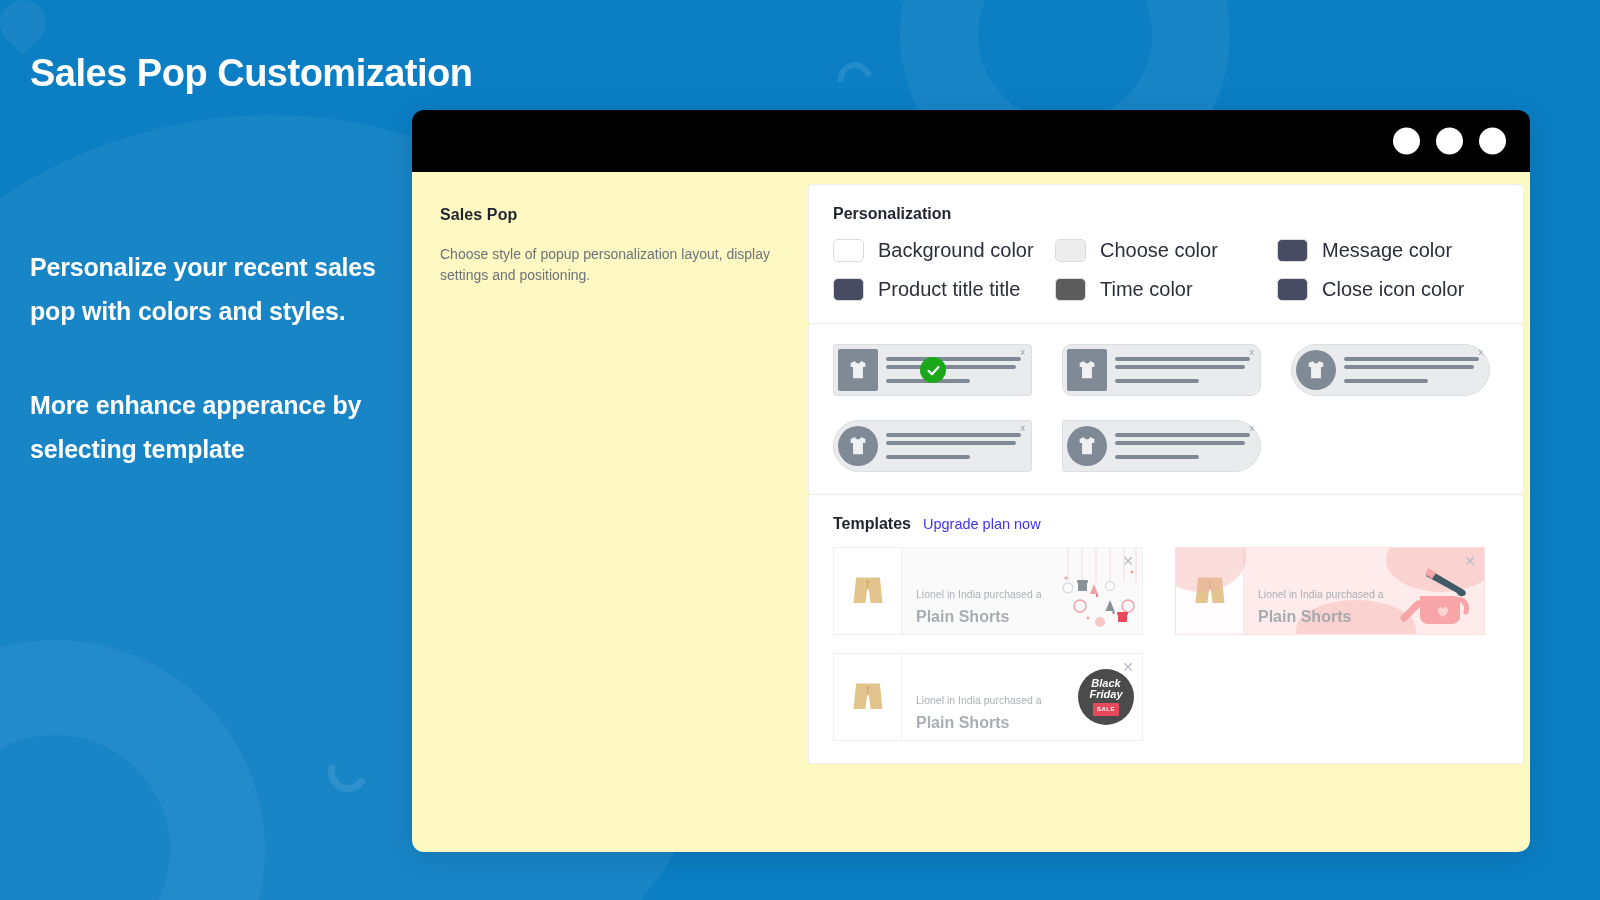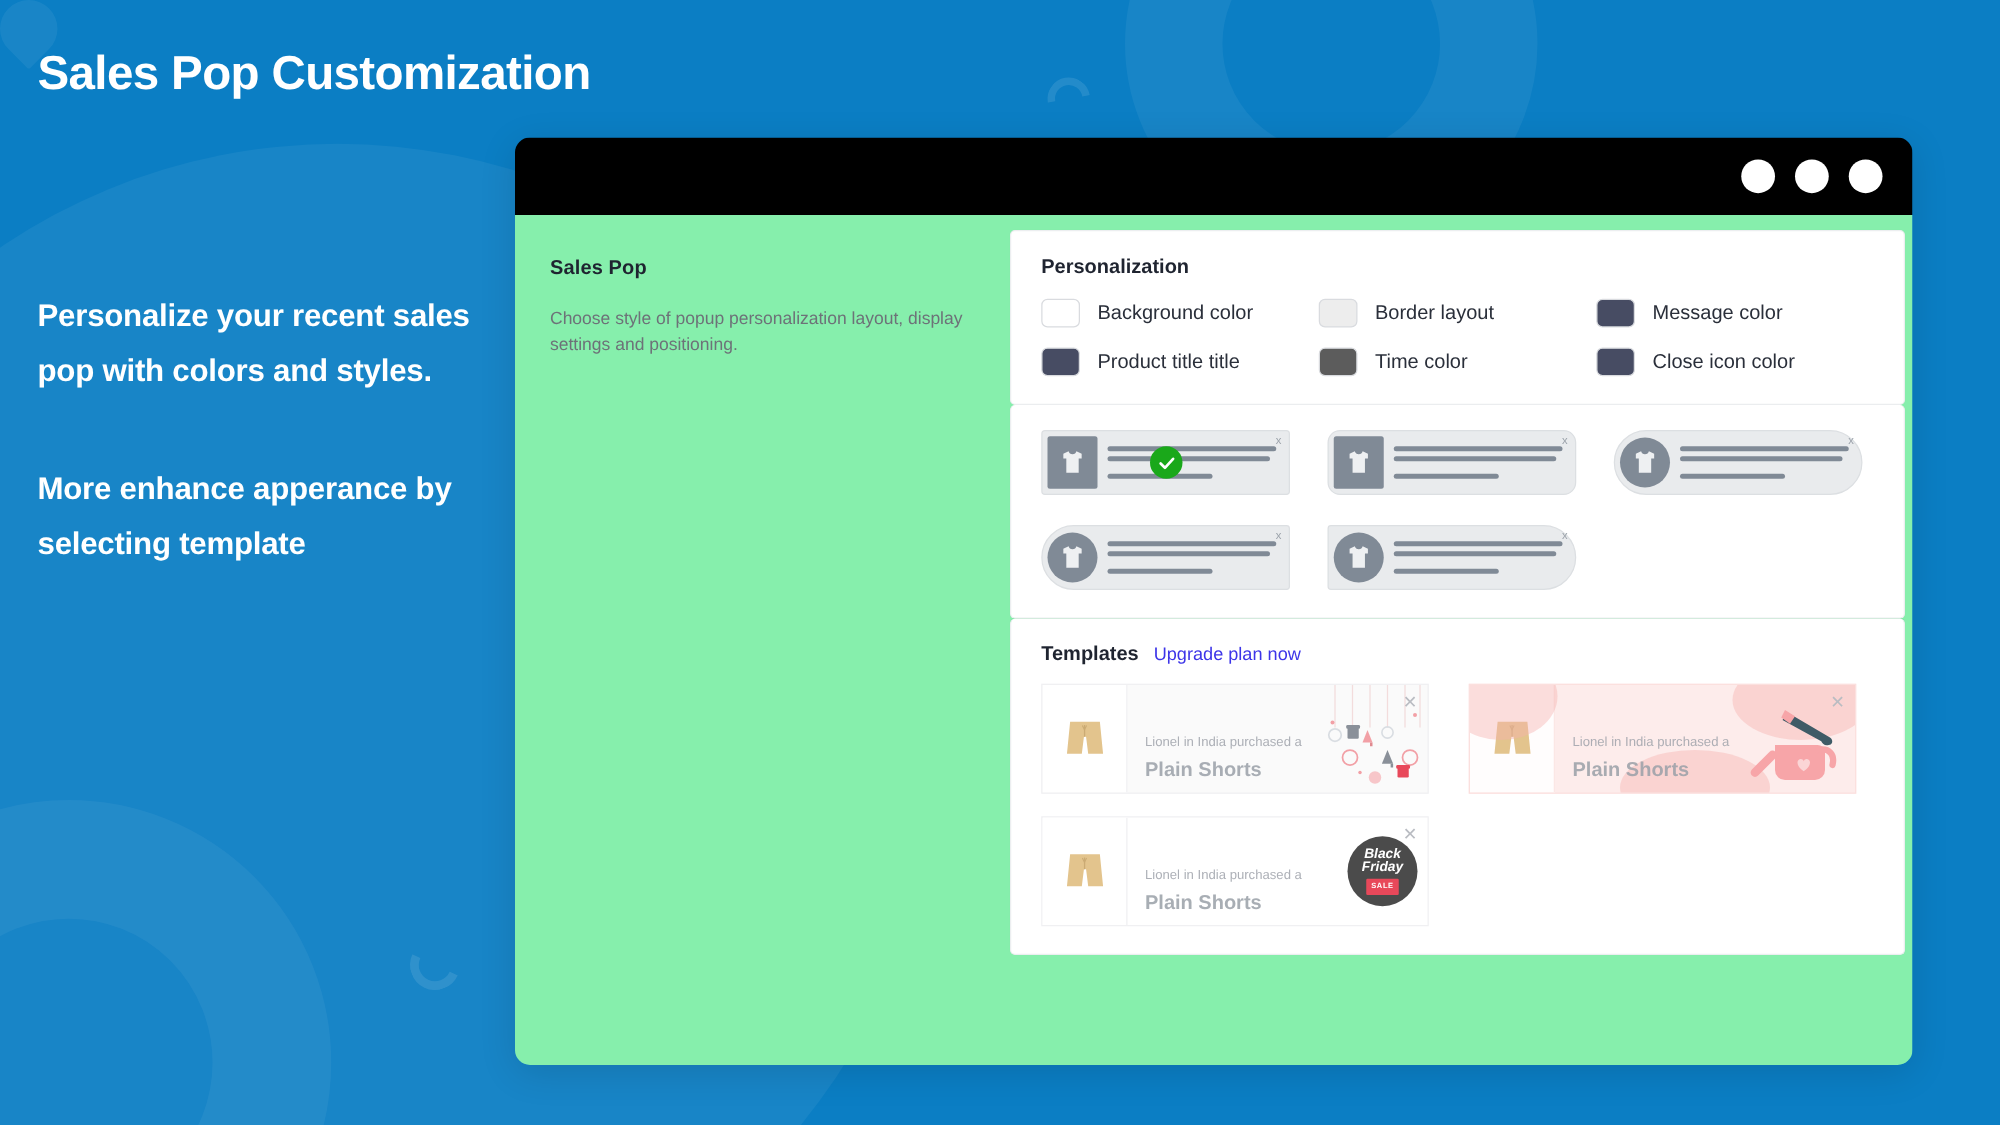--- a/index.html
+++ b/index.html
@@ -14,21 +14,21 @@
   .bg-deco { position: absolute; inset: 0; overflow: hidden; pointer-events: none; }
   .deco { position: absolute; border-radius: 50%; }
   .d-bigcircle { width: 960px; height: 960px; left: -210px; top: 115px; background: rgba(255,255,255,0.055); }
   .d-ring-top { width: 330px; height: 330px; left: 900px; top: -130px; border: 78px solid rgba(255,255,255,0.055); background: transparent; }
   .d-ring-bl { width: 420px; height: 420px; left: -155px; top: 640px; border: 95px solid rgba(255,255,255,0.05); background: transparent; }
   .d-pin { width: 46px; height: 46px; left: 98px; top: 12px; background: rgba(255,255,255,0.06); border-radius: 50% 50% 50% 2px; transform: rotate(-45deg); }
   .d-arc-top { width: 34px; height: 34px; left: 838px; top: 62px; border: 6px solid rgba(255,255,255,0.10); border-right-color: transparent; border-bottom-color: transparent; background: transparent; transform: rotate(35deg); }
   .d-arc-bot { width: 40px; height: 40px; left: 328px; top: 752px; border: 7px solid rgba(255,255,255,0.10); border-right-color: transparent; border-top-color: transparent; background: transparent; transform: rotate(-20deg); }
 
   
-  .left-copy { position: absolute; left: 30px; top: 2px; width: 400px; z-index: 5; }
+  .left-copy { position: absolute; left: 30px; top: 16px; width: 400px; z-index: 5; }
   .hero-title {
     color: #ffffff; font-size: 38px; font-weight: bold; letter-spacing: -0.5px;
     margin-top: 36px; white-space: nowrap;
   }
   .hero-para {
     color: #ffffff; font-size: 25px; font-weight: bold; line-height: 44px;
     letter-spacing: -0.2px; width: 360px;
   }
   .hero-para.p1 { margin-top: 150px; }
   .hero-para.p2 { margin-top: 50px; }
@@ -36,42 +36,42 @@
   
   .window {
     position: absolute; left: 412px; top: 110px; width: 1118px; height: 742px;
     border-radius: 12px; overflow: hidden; z-index: 10;
     box-shadow: 0 6px 30px rgba(0,0,0,0.12);
   }
   .titlebar { height: 62px; background: #000000; position: relative; }
   .dots { position: absolute; right: 24px; top: 50%; transform: translateY(-50%); display: flex; gap: 16px; }
   .dot { width: 27px; height: 27px; border-radius: 50%; background: #ffffff; }
 
-  .win-body { height: 680px; background: #86efac; display: flex; }
+  .win-body { height: 680px; background: #fef9c3; display: flex; }
 
   
   .app-side { width: 396px; padding: 34px 28px 0 28px; }
   .side-title { font-size: 16px; color: #1f2430; font-weight: bold; letter-spacing: .1px; }
   .side-desc { margin-top: 20px; font-size: 14px; color: #6d7278; line-height: 21px; }
 
   
   .app-main { flex: 1; padding: 12px 6px 0 0; display: flex; flex-direction: column; }
   .card {
     background: #ffffff; border: 1px solid #eceef0; border-radius: 4px;
     box-shadow: 0 0 1px rgba(0,0,0,0.04);
   }
   .card + .card { border-top: none; }
   .card-pad { padding: 20px 24px 22px 24px; }
   .sec-title { font-size: 16px; color: #1f2430; font-weight: bold; margin-bottom: 16px; }
 
   
   .color-grid { display: grid; grid-template-columns: repeat(3, 1fr); row-gap: 16px; }
   .color-row { display: flex; align-items: center; gap: 14px; }
   .swatch { width: 31px; height: 23px; border-radius: 5px; border: 1px solid #d9dbdf; flex: 0 0 auto; }
-  .color-label { font-size: 16px; color: #2a2f3a; }
+  .color-label { font-size: 20px; color: #2a2f3a; }
 
   
   .appr-grid { display: flex; flex-wrap: wrap; gap: 24px 30px; }
   .appr-card {
     position: relative; width: 199px; height: 52px;
     background: #e9ebed; border: 1px solid #dcdfe2;
     display: flex; align-items: center; padding: 0 6px 0 4px; gap: 8px;
     cursor: pointer;
   }
   .appr-card.v1 { border-radius: 3px; }
@@ -174,21 +174,21 @@
       <div class="card">
         <div class="card-pad">
           <div class="sec-title">Personalization</div>
           <div class="color-grid" id="color-grid">
               <div class="color-row">
                 <div class="swatch" style="background: rgb(255, 255, 255);"></div>
                 <div class="color-label">Background color</div>
               </div>
               <div class="color-row">
                 <div class="swatch" style="background: rgb(237, 237, 237);"></div>
-                <div class="color-label">Border layout</div>
+                <div class="color-label">Choose color</div>
               </div>
               <div class="color-row">
                 <div class="swatch" style="background: rgb(71, 76, 99);"></div>
                 <div class="color-label">Message color</div>
               </div>
               <div class="color-row">
                 <div class="swatch" style="background: rgb(71, 76, 99);"></div>
                 <div class="color-label">Product title title</div>
               </div>
               <div class="color-row">

